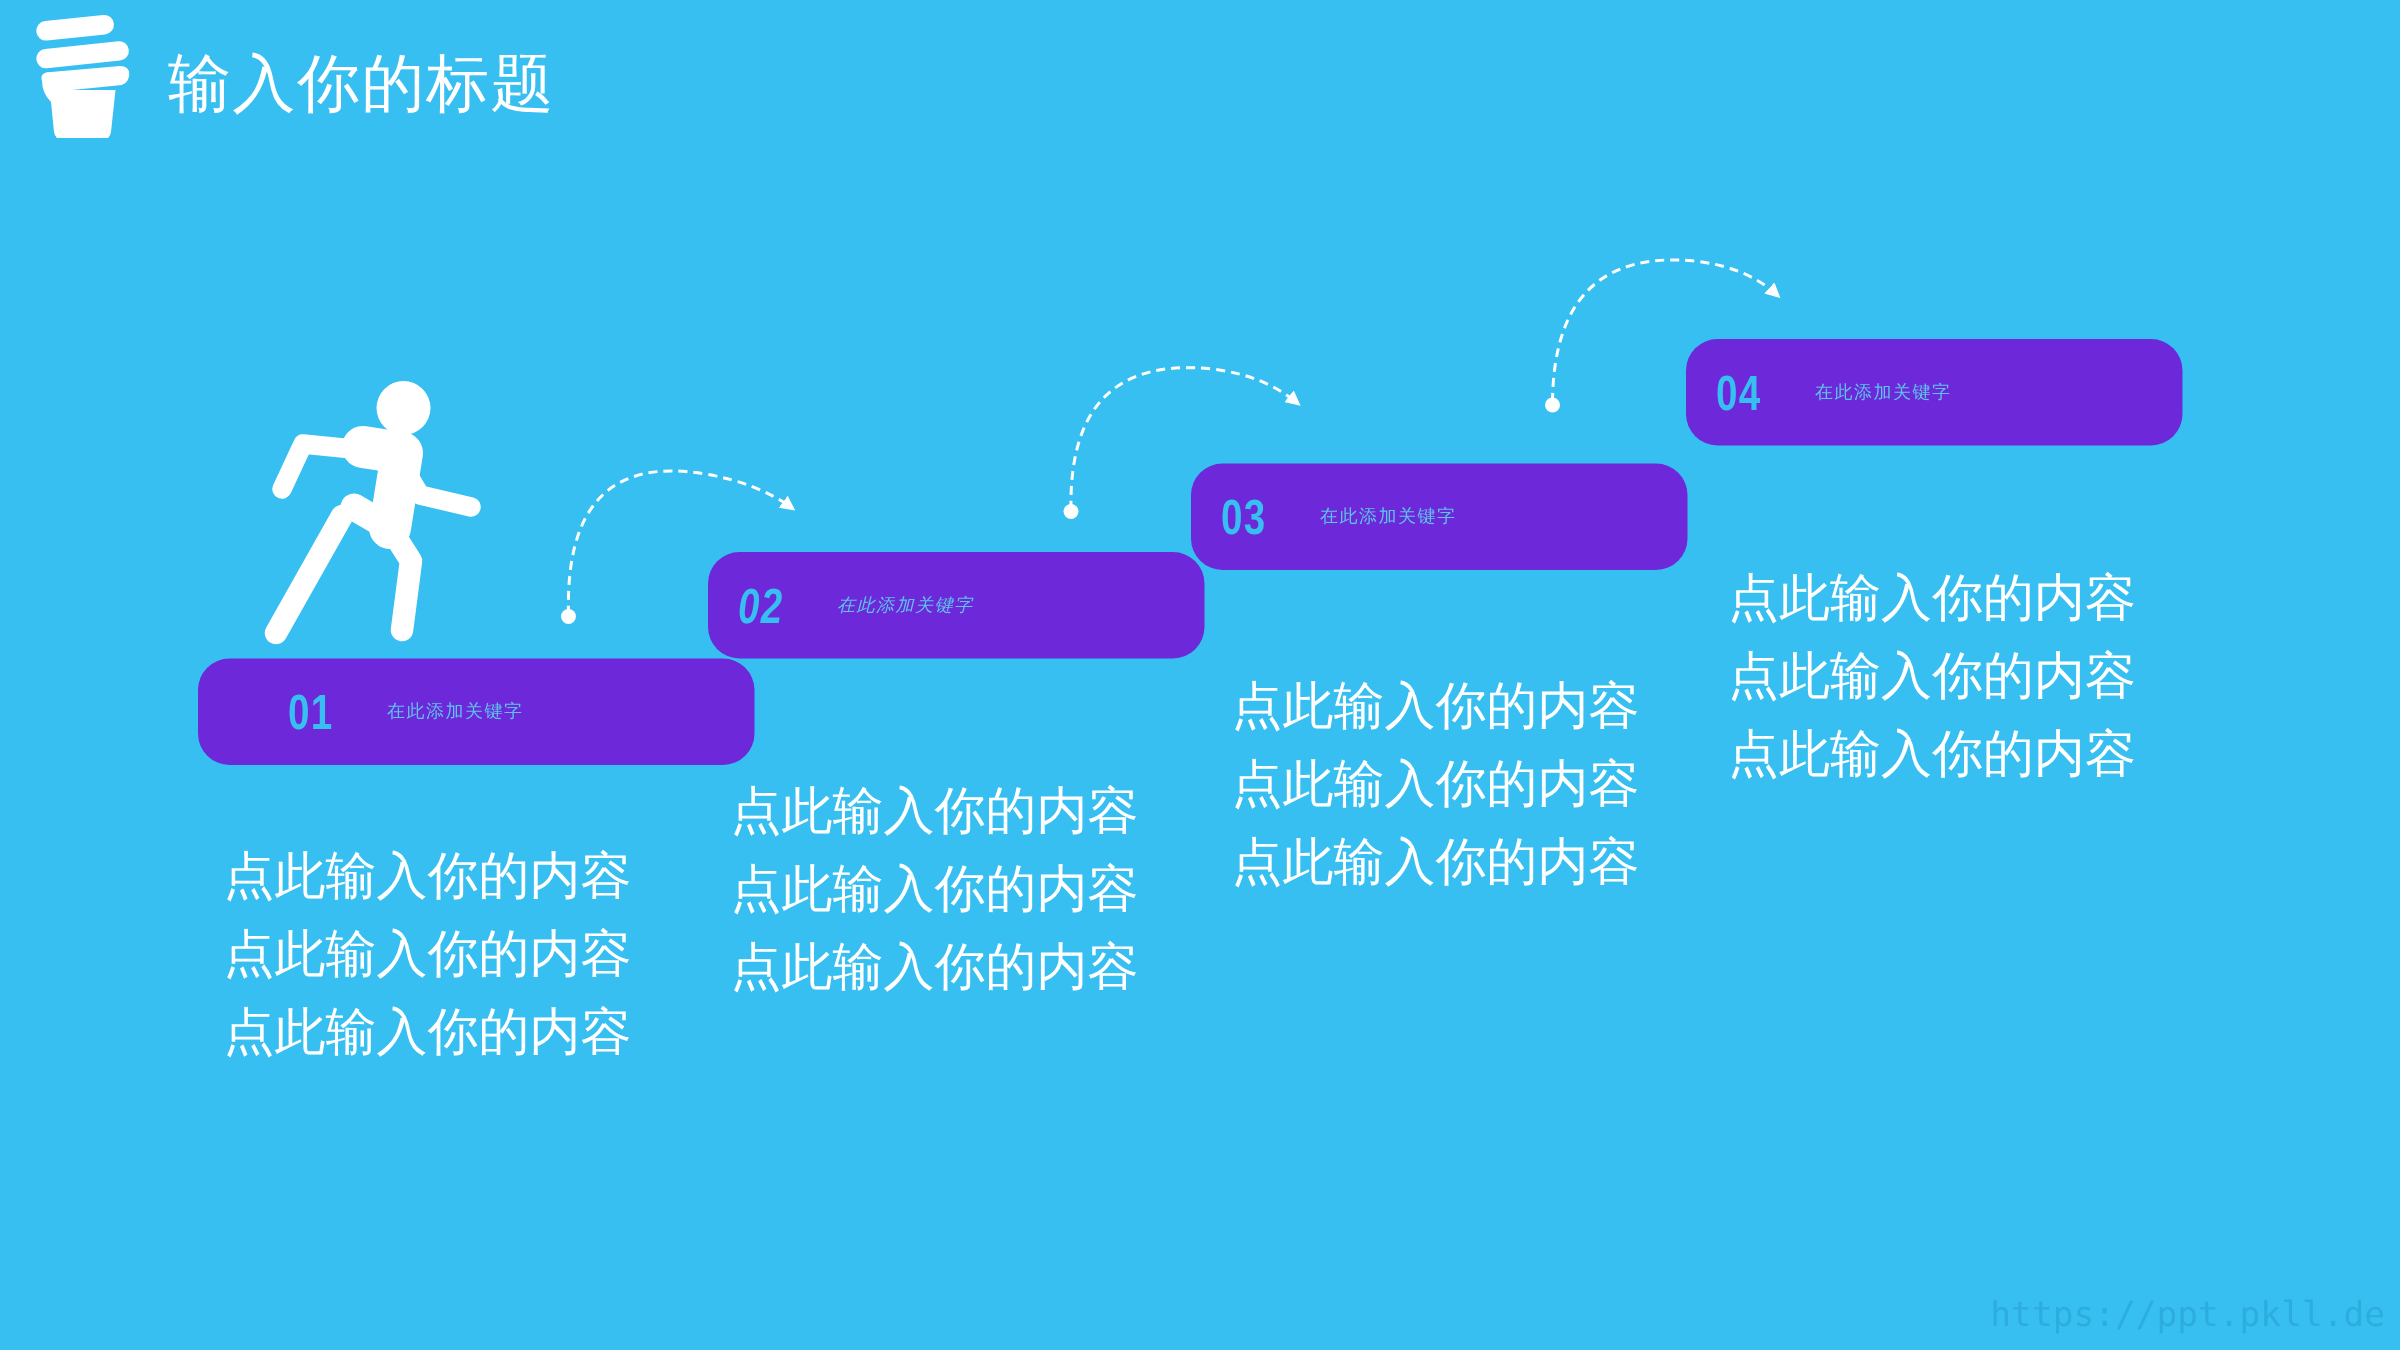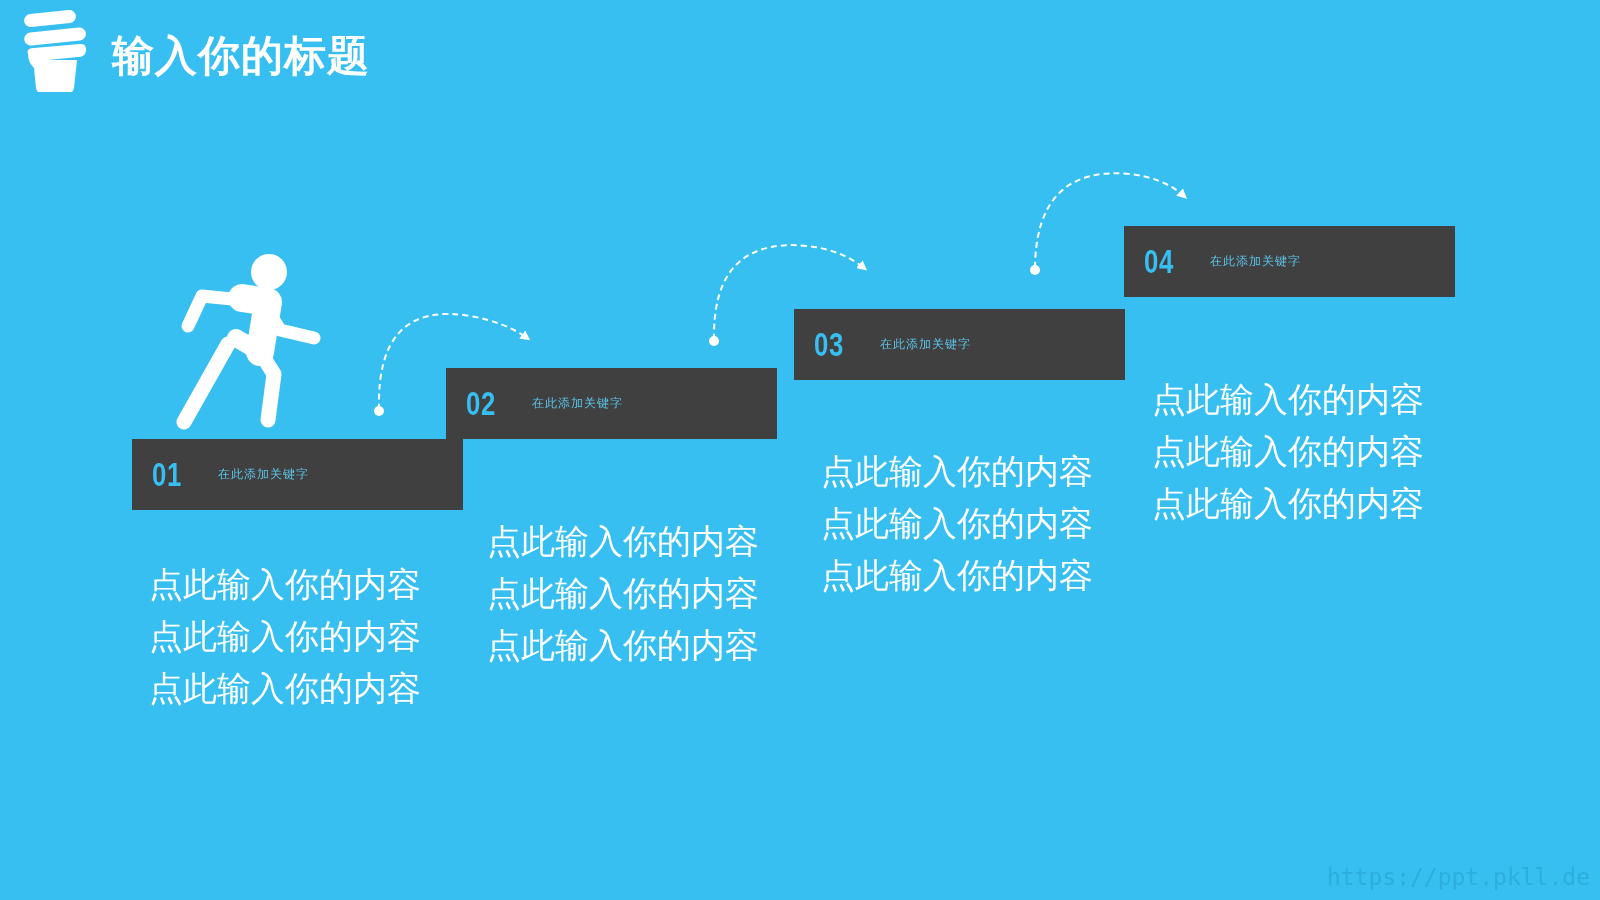--- a/index.html
+++ b/index.html
@@ -6,27 +6,27 @@
   body {
     width:1600px; height:900px; overflow:hidden;
     background:#36bff0;
     position:relative;
     font-family:"DejaVu Sans", "Liberation Sans", sans-serif;
     color:#fff;
   }
   .logo { position:absolute; left:22px; top:8px; width:66px; height:84px; }
   .title {
     position:absolute; left:112px; top:26px;
-    font-size:42px; font-weight:bold; letter-spacing:1px;
+    font-size:42px; font-weight:normal; letter-spacing:1px;
     color:#fff; line-height:60px;
   }
   .step-box {
-    position:absolute; background:#404040;
+    position:absolute; background:#6d28d9;
     width:331px; height:71px;
-    display:flex; align-items:center;
+    display:flex; align-items:center;border-radius:21px;
   }
   .step-num {
     font-family:"Liberation Sans", sans-serif;
     font-weight:bold; font-size:33px; color:#36bff0;
     margin-left:20px; width:66px;
     transform:scaleX(0.78); transform-origin:left center;
     letter-spacing:1px;
   }
   .step-kw {
     font-family:"DejaVu Serif", "Liberation Serif", serif;
@@ -75,31 +75,31 @@
   <g fill="none" stroke="#fff" stroke-width="2" stroke-dasharray="6 4">
     <path d="M379 410 Q376 300 470 316 Q505 322 527 338" marker-end="url(#arrowhead)"></path>
     <path d="M714 340 Q712 236 808 246 Q842 250 864 268" marker-end="url(#arrowhead)"></path>
     <path d="M1035 268 Q1036 165 1130 174 Q1164 178 1184 196" marker-end="url(#arrowhead)"></path>
   </g>
   <circle cx="379" cy="411" r="5" fill="#fff"></circle>
   <circle cx="714" cy="341" r="5" fill="#fff"></circle>
   <circle cx="1035" cy="270" r="5" fill="#fff"></circle>
 </svg>
 
-<div class="step-box" style="left:132px; top:439px;">
+<div class="step-box" style="left:132px; top:439px;padding-left:40px;">
   <span class="step-num">01</span>
   <span class="step-kw">在此添加关键字</span>
 </div>
 <div class="step-content" style="left:149px; top:558px;">
   <div>点此输入你的内容</div>
   <div>点此输入你的内容</div>
   <div>点此输入你的内容</div>
 </div>
 
-<div class="step-box" style="left:446px; top:368px;">
+<div class="step-box" style="left:472px; top:368px;font-style:italic;">
   <span class="step-num">02</span>
   <span class="step-kw">在此添加关键字</span>
 </div>
 <div class="step-content" style="left:487px; top:515px;">
   <div>点此输入你的内容</div>
   <div>点此输入你的内容</div>
   <div>点此输入你的内容</div>
 </div>
 
 <div class="step-box" style="left:794px; top:309px;">

